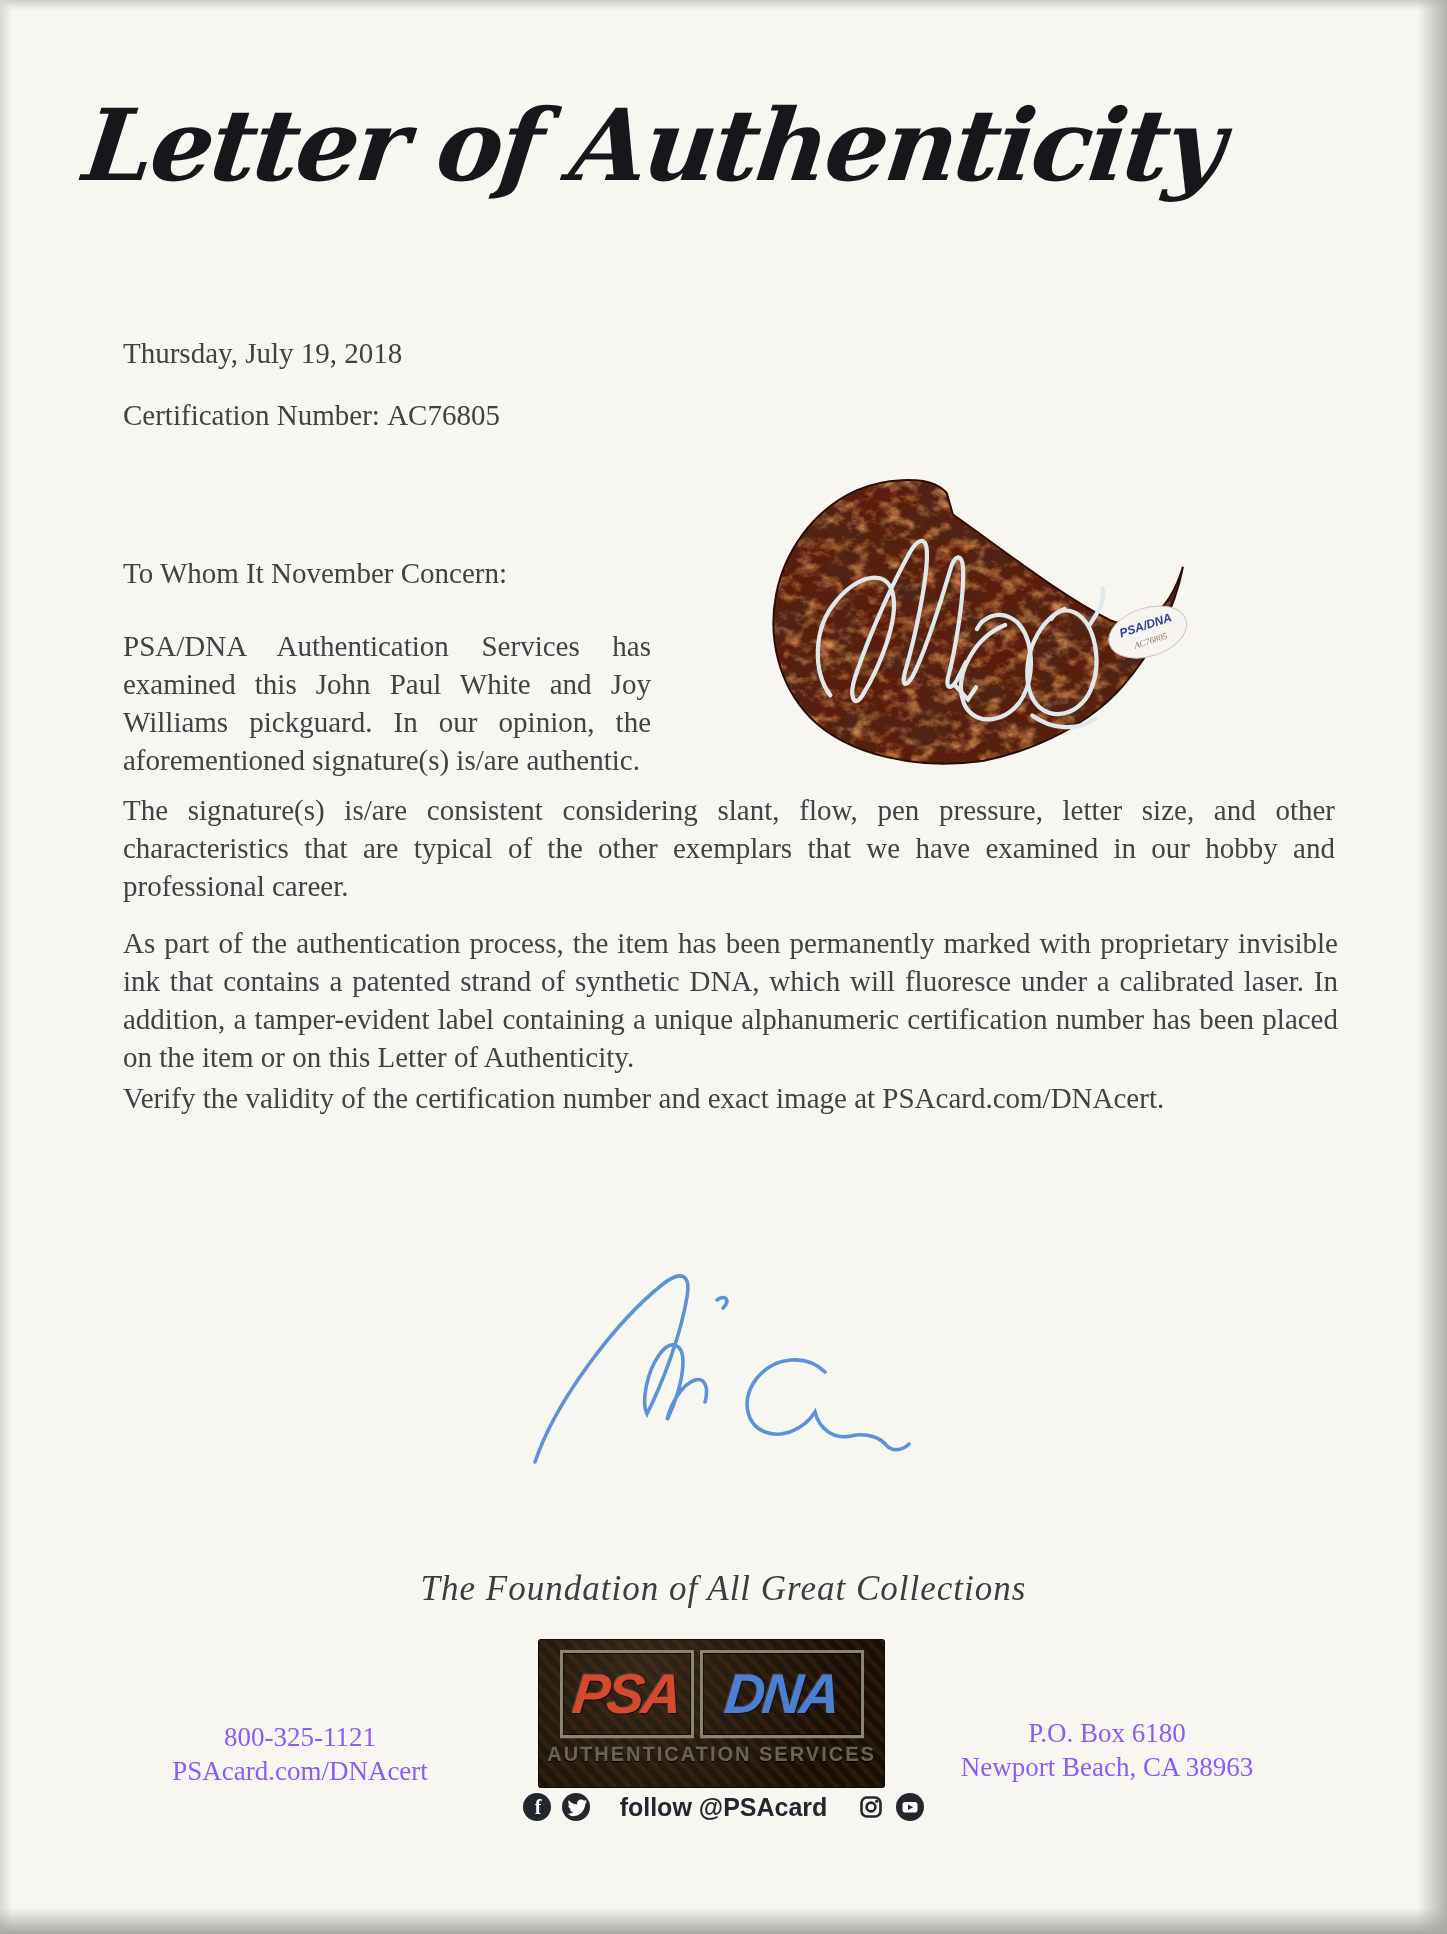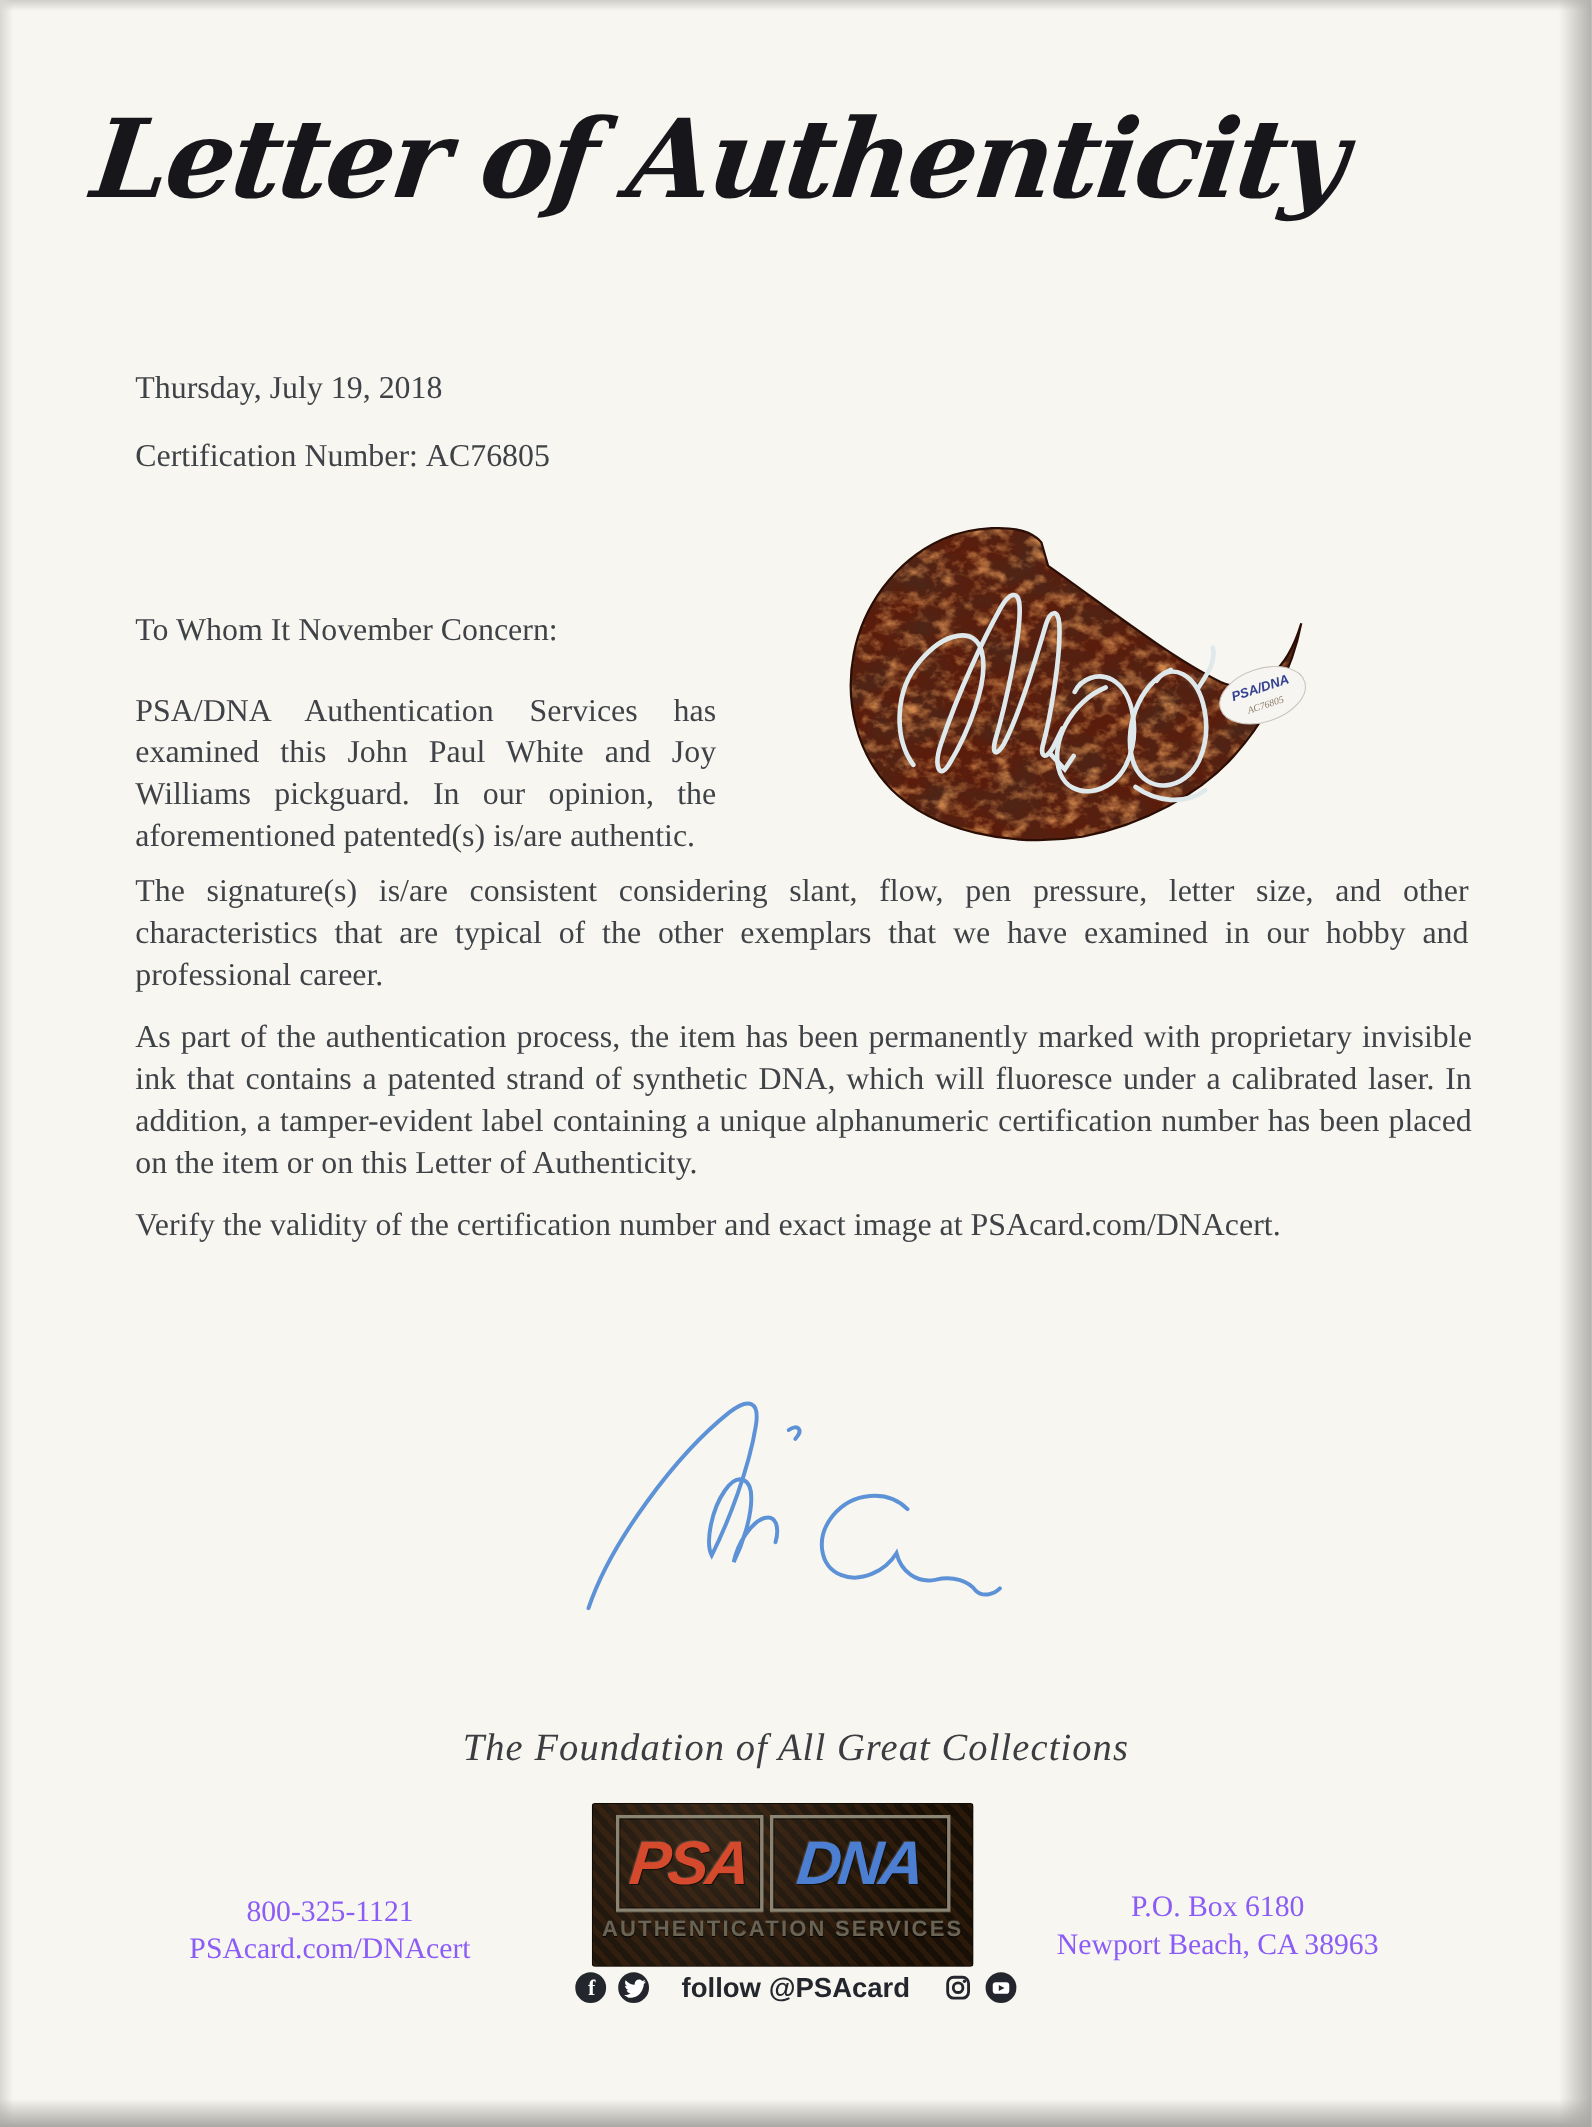--- a/index.html
+++ b/index.html
@@ -30,21 +30,21 @@
     white-space:nowrap;
   }
   .line, .para{position:absolute;left:123px;font-size:29px;color:#3f4246;}
   .date-line{top:337px;}
   .cert-line{top:399px;}
   .salutation{top:557px;}
   .para{line-height:38px;text-align:justify;}
   .p1{top:627px;width:528px;}
   .p2{top:791px;width:1212px;}
   .p3{top:924px;width:1215px;}
-  .p4{top:1079px;width:1215px;text-align:left;margin-top:16px;}
+  .p4{top:1079px;width:1215px;text-align:left;}
   .closing{top:1137px;}
 
   .pickguard{position:absolute;left:768px;top:476px;width:422px;height:292px;}
   .blue-signature{position:absolute;left:495px;top:1252px;width:430px;height:235px;}
 
   .tagline{
     position:absolute;left:0;top:1569px;width:1447px;
     text-align:center;
     font-style:italic;font-size:35px;color:#3b3d40;
     letter-spacing:1px;
@@ -107,21 +107,21 @@
 <div class="page">
 
   <div class="title">Letter of Authenticity</div>
 
   <div class="line date-line">Thursday, July 19, 2018</div>
 
   <div class="line cert-line"><span>Certification Number:</span>&nbsp;<span>AC76805</span></div>
 
   <div class="line salutation">To Whom It November Concern:</div>
 
-  <div class="para p1">PSA/DNA Authentication Services has examined this John Paul White and Joy Williams pickguard. In our opinion, the aforementioned patented(s) is/are authentic.</div>
+  <div class="para p1">PSA/DNA Authentication Services has examined this John Paul White and Joy Williams pickguard. In our opinion, the aforementioned signature(s) is/are authentic.</div>
   <div class="para p2">The signature(s) is/are consistent considering slant, flow, pen pressure, letter size, and other characteristics that are typical of the other exemplars that we have examined in our hobby and professional career.</div>
   <div class="para p3">As part of the authentication process, the item has been permanently marked with proprietary invisible ink that contains a patented strand of synthetic DNA, which will fluoresce under a calibrated laser. In addition, a tamper-evident label containing a unique alphanumeric certification number has been placed on the item or on this Letter of Authenticity.</div>
   <div class="para p4">Verify the validity of the certification number and exact image at PSAcard.com/DNAcert.</div>
 
   <svg class="pickguard" viewBox="0 0 420 290">
     <defs>
       <clipPath id="pgClip">
         <path d="M 178,17 L 184,38
                  C 230,70 290,118 340,143
                  C 368,155 398,140 413,90

